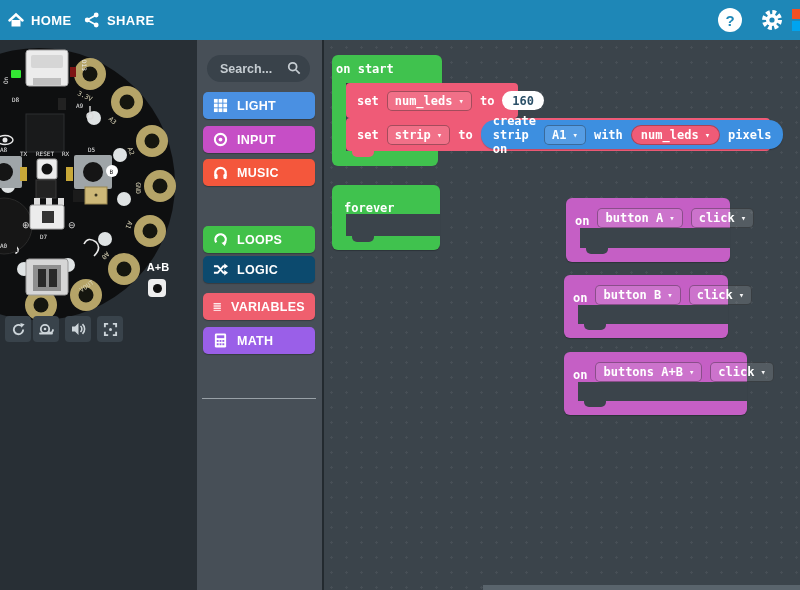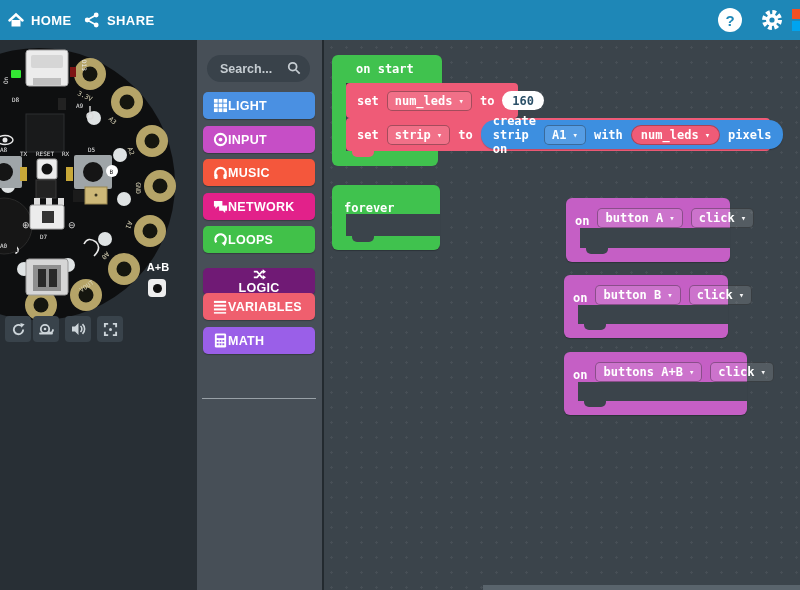--- a/index.html
+++ b/index.html
@@ -38,21 +38,21 @@
   .ab-btn i { width:9px; height:9px; border-radius:50%; background:#111; }
 
   
   .toolbox { position:absolute; left:197px; top:40px; width:125px; height:550px; background:#474f57; z-index:5; }
   .search { position:absolute; left:10px; top:15px; width:103px; height:27px; background:#39424a;
             border:none; border-radius:14px; color:#c6cdd2; font-size:12.5px; font-weight:bold;
             padding:0 26px 0 13px; font-family:"Liberation Sans",sans-serif; }
   .search::placeholder { color:#c6cdd2; opacity:1; }
   .search-ic { position:absolute; left:90px; top:21px; pointer-events:none; }
   .cat { position:absolute; left:6px; width:112px; height:27px; border-radius:5px; display:flex;
-         align-items:center; padding:0 10px; color:#fff; font-size:12.5px; font-weight:bold;
+         align-items:center; gap:9px; padding:0 10px; color:#fff; font-size:12.5px; font-weight:bold;
          letter-spacing:.3px; cursor:pointer; box-shadow:0 1px 1px rgba(0,0,0,.25); }
   .tb-divider { position:absolute; left:5px; top:358px; width:114px; height:1px; background:#99a1a7; }
   .advanced { position:absolute; left:5px; top:364px; width:114px; height:28px; background:#122a31;
               border-radius:5px; display:flex; align-items:center; gap:10px; padding:0 10px;
               color:#fff; font-size:12.5px; font-weight:bold; cursor:pointer; }
 
   .vdivider { position:absolute; left:322px; top:40px; width:2px; height:550px; background:#232a2f; z-index:6; }
 
   
   .workspace { position:absolute; left:324px; top:40px; width:476px; height:550px;
@@ -66,21 +66,21 @@
   .dd { display:inline-flex; align-items:center; background:rgba(255,255,255,.13);
         border:1px solid rgba(0,0,0,.32); border-radius:5px; padding:2px 7px; cursor:pointer; white-space:nowrap; }
   .dd::after { content:"▾"; font-size:9px; margin-left:6px; opacity:.95; }
   .numoval { background:#fff; color:#2b5068; border-radius:13px; padding:2.5px 10px; cursor:text; }
 
   .g { background:#40c24e; }
   .r { background:#ef5b77; }
   .bl { background:#3d8fe0; }
   .p { background:#c55fc5; }
 
-  .hdr { position:absolute; display:flex; align-items:center; padding:0 24px;
+  .hdr { position:absolute; display:flex; align-items:center; padding:0 4px;
          border-radius:6px 6px 0 0; box-shadow:0 1px 1px rgba(0,0,0,.2); }
   .cblock { position:absolute; border-radius:6px; box-shadow:0 1px 1px rgba(0,0,0,.25); }
   .cav { position:absolute; left:14px; right:0; background:#3b444b; }
   .cbump { position:absolute; left:20px; width:22px; height:6px; background:#3b444b; border-radius:0 0 5px 5px; }
   .chead { position:absolute; left:0; top:0; right:0; height:30px; display:flex; align-items:flex-end;
            gap:8px; padding:0 9px; }
   .rbump { position:absolute; background:#ef5b77; border-radius:0 0 5px 5px; width:22px; height:6px; z-index:3; }
 
   .bluepill { display:inline-flex; align-items:center; gap:8px; height:29px; border-radius:14px;
               padding:8px 12px; box-shadow:0 1px 1px rgba(0,0,0,.2); }
@@ -316,35 +316,28 @@
     <span>INPUT</span>
   </div>
   <div class="cat" style="top: 119px; background: rgb(244, 87, 60);">
     <svg width="15" height="15" viewBox="0 0 16 16">
       <path d="M2.5 12 V8.5 a5.5 5.5 0 0 1 11 0 V12" fill="none" stroke="#fff" stroke-width="2.4"></path>
       <rect x="1.5" y="9.5" width="3.4" height="5.5" rx="1.4" fill="#fff"></rect>
       <rect x="11.1" y="9.5" width="3.4" height="5.5" rx="1.4" fill="#fff"></rect>
     </svg>
     <span>MUSIC</span>
   </div>
-  <div class="cat" style="top: 153px; background: rgb(226, 33, 138);">
-    <svg width="15" height="15" viewBox="0 0 16 16">
-      <path d="M1 2 h9 v6 h-5 l-2.5 2.5 V8 H1 z" fill="#fff"></path>
-      <path d="M6.5 7 h8.5 v5.5 h-2 v2.5 l-2.5 -2.5 h-4 z" fill="#fff" stroke-width="1"></path>
-    </svg>
-    <span>NETWORK</span>
-  </div>
   <div class="cat" style="top: 186px; background: rgb(65, 193, 73);">
     <svg width="15" height="15" viewBox="0 0 16 16">
       <path d="M3.5 11 a5.5 5.5 0 1 1 8 1.2" fill="none" stroke="#fff" stroke-width="2.4"></path>
       <polygon points="12.5,15 9,11.5 14.5,10.5" fill="#fff"></polygon>
     </svg>
     <span>LOOPS</span>
   </div>
-  <div class="cat" style="top: 228px; background: #701a75; flex-direction: column;">
+  <div class="cat" style="top: 216px; background: #0c4a6e;">
     <svg width="15" height="15" viewBox="0 0 16 16">
       <path d="M1 4.5 h4 l6 7 h2.5 M1 11.5 h4 l6 -7 h2.5" fill="none" stroke="#fff" stroke-width="2"></path>
       <polygon points="12,1.5 16,4.5 12,7.5" fill="#fff"></polygon>
         <polygon points="12,8.5 16,11.5 12,14.5" fill="#fff"></polygon>
     </svg>
     <span>LOGIC</span>
   </div>
   <div class="cat" style="top: 253px; background: rgb(239, 95, 110);">
     <svg width="15" height="15" viewBox="0 0 16 16">
       <g fill="#fff">

